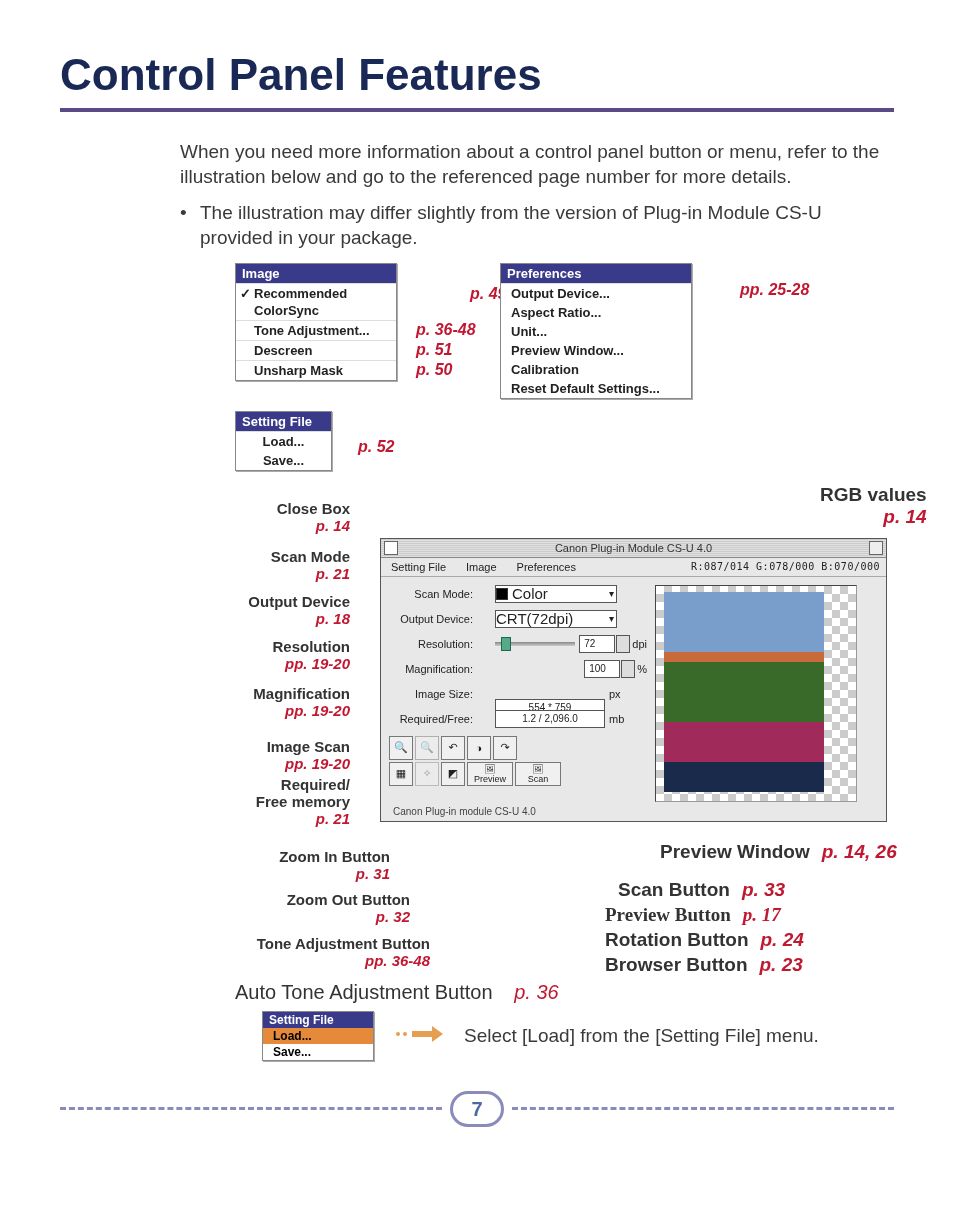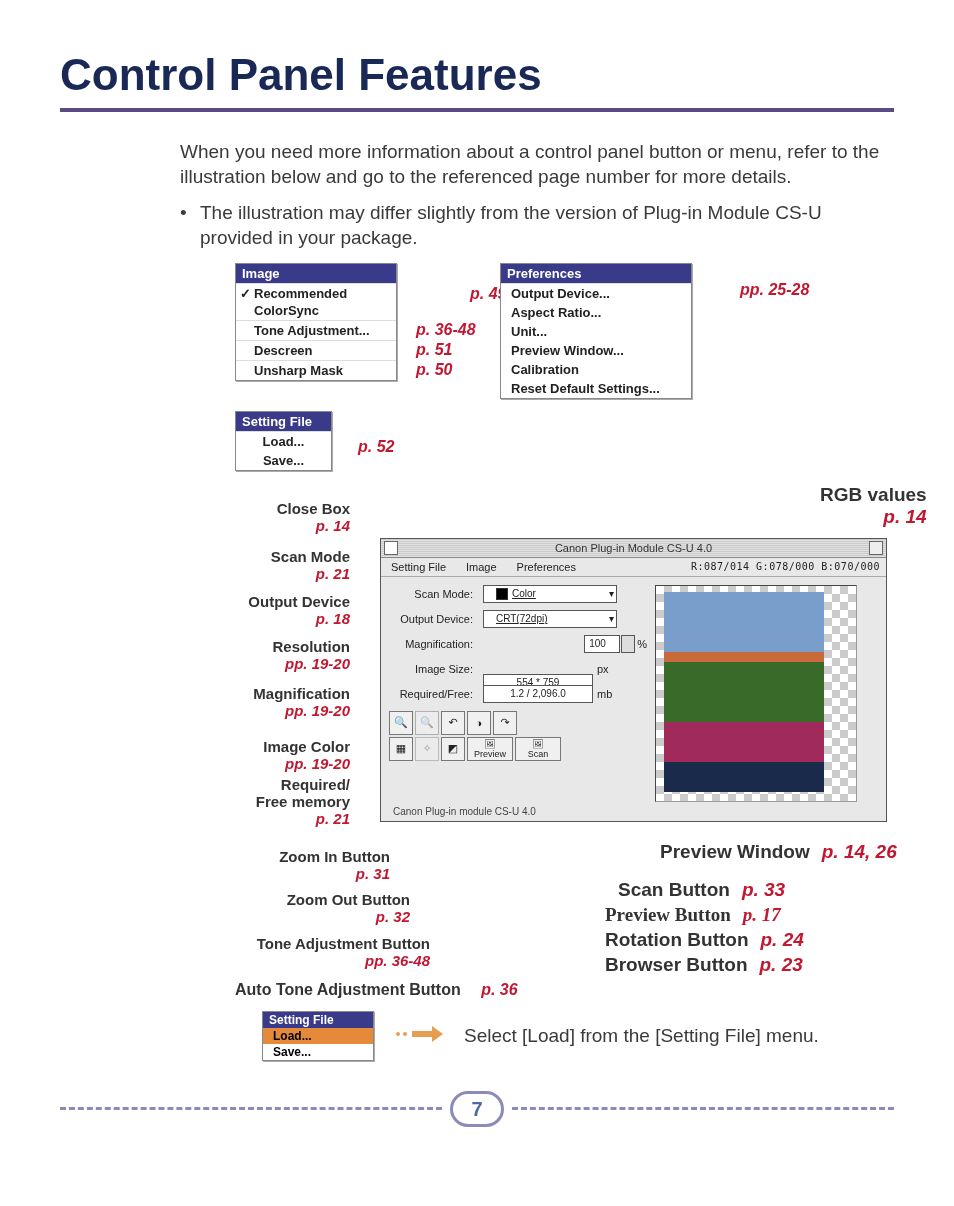--- a/index.html
+++ b/index.html
@@ -131,23 +131,23 @@
   }
   .app-menubar {
     height: 18px; font-size: 11px; color: #222; display: flex;
     align-items: center; border-bottom: 1px solid #aaa;
   }
   .app-menubar span { padding: 0 10px; }
   .app-menubar .rgb { margin-left: auto; padding-right: 6px; font-family: monospace; letter-spacing: 0.5px; font-size: 10px;}
   .app-body { display: flex; padding: 6px 8px 0 8px; gap: 8px; }
   .controls { width: 258px; font-size: 11px; color: #222;}
   .row { display: flex; align-items: center; height: 22px; margin-bottom: 3px;}
-  .row .lbl { width: 84px; text-align: right; padding-right: 10px;}
+  .row .lbl { width: 84px; text-align: right; padding-right: 22px;}
   .field-box { border: 1px solid #555; background: #fff; height: 16px; display: inline-flex; align-items:center; padding: 0 4px; font-size: 10px;}
-  .select-box { border: 1px solid #555; background: #fff; height: 16px; width: 120px; display: inline-flex; align-items:center; padding-left:12px; position: relative; font-size: 10px; text-decoration: underline;}
+  .select-box { border: 1px solid #555; background: #fff; height: 16px; width: 120px; display: inline-flex; align-items:center; padding-left:0; position: relative; font-size: 15px;}
   .select-box::after { content: "▾"; position: absolute; right: 2px; font-size: 10px; }
   .color-sw { width: 10px; height: 10px; background: #000; border:1px solid #333; margin-right: 4px; display:inline-block; }
   .stepper { width: 12px; height: 16px; border: 1px solid #555; background: #ddd; display: inline-block; margin-left: 1px;}
   .toolbar { display: flex; gap: 2px; margin-top: 6px; }
   .tb-btn { border: 1px solid #777; background: #f0f0f0; width: 22px; height: 22px; display:flex; align-items:center; justify-content:center; font-size: 11px;}
   .tb-btn.wide { width: 44px; font-size: 9px; text-align:center; flex-direction:column; gap:0;}
   .preview-pane { width: 200px; height: 215px; border: 1px inset #999; background:
     repeating-conic-gradient(#ccc 0 25%, #fff 0 50%) 0 0/16px 16px;
     margin-top: 2px; position: relative;
   }
@@ -226,36 +226,36 @@
     <div class="label-left" style="top:330px;">
       <span>Output Device</span><span class="ref">p. 18</span>
     </div>
     <div class="label-left" style="top:375px;">
       <span>Resolution</span><span class="ref">pp. 19-20</span>
     </div>
     <div class="label-left" style="top:422px;">
       <span>Magnification</span><span class="ref">pp. 19-20</span>
     </div>
     <div class="label-left" style="top:475px;">
-      <span>Image Color</span><span class="ref">pp. 19-20</span>
+      <span>Image Scan</span><span class="ref">pp. 19-20</span>
     </div>
     <div class="label-left" style="top:513px;">
       <span style="white-space:pre;">Required/
 Free memory</span><span class="ref">p. 21</span>
     </div>
     <div class="label-left" style="top:585px; right: 490px;">
       <span>Zoom In Button</span><span class="ref">p. 31</span>
     </div>
     <div class="label-left" style="top:628px; right: 470px;">
       <span>Zoom Out Button</span><span class="ref">p. 32</span>
     </div>
     <div class="label-left" style="top:672px; right: 450px;">
       <span>Tone Adjustment Button</span><span class="ref">pp. 36-48</span>
     </div>
-    <div style="position:absolute; top:718px; left:55px; font-size:16px; font-weight:bold; color:#333;">
+    <div style="position:absolute; top:718px; left:55px; font-size:20px; font-weight:normal; color:#333;">
       <span>Auto Tone Adjustment Button</span>
       <span style="color:#c01830;font-style:italic;margin-left:16px;">p. 36</span>
     </div>
 
     <div class="label-right" style="left:640px; top:221px; text-align:right;">
       <span>RGB values</span><br><span class="ref" style="margin-left:0;">p. 14</span>
     </div>
     <div class="label-right" style="left:480px; top:578px;">
       <span>Preview Window</span><span class="ref">p. 14, 26</span>
     </div>
@@ -293,20 +293,29 @@
                 <span>Color</span>
               </span>
           </div>
           <div class="row">
             <span class="lbl">Output Device:</span>
             <span class="select-box">
                 <span>CRT(72dpi)</span>
               </span>
           </div>
           <div class="row">
+            <span class="lbl">Resolution:</span>
+            <span style="flex:1; height:4px; background:linear-gradient(#888,#ccc); margin-right:4px; position:relative;">
+              <span style="position:absolute; left:6px; top:-5px; width:8px; height:12px; background:#5a8; border:1px solid #265;"></span>
+            </span>
+            <span class="field-box" style="width:26px;">72</span>
+            <span class="stepper"></span>
+            <span style="margin-left:2px;">dpi</span>
+          </div>
+          <div class="row">
             <span class="lbl">Magnification:</span>
             <span style="flex:1;"></span>
             <span class="field-box" style="width:26px;">100</span>
             <span class="stepper"></span>
             <span style="margin-left:2px;">%</span>
           </div>
           <div class="row">
             <span class="lbl">Image Size:</span>
             <span class="field-box" style="width:100px; justify-content:center;margin-top:28px;">554 * 759</span>
             <span style="margin-left:4px;">px</span>

